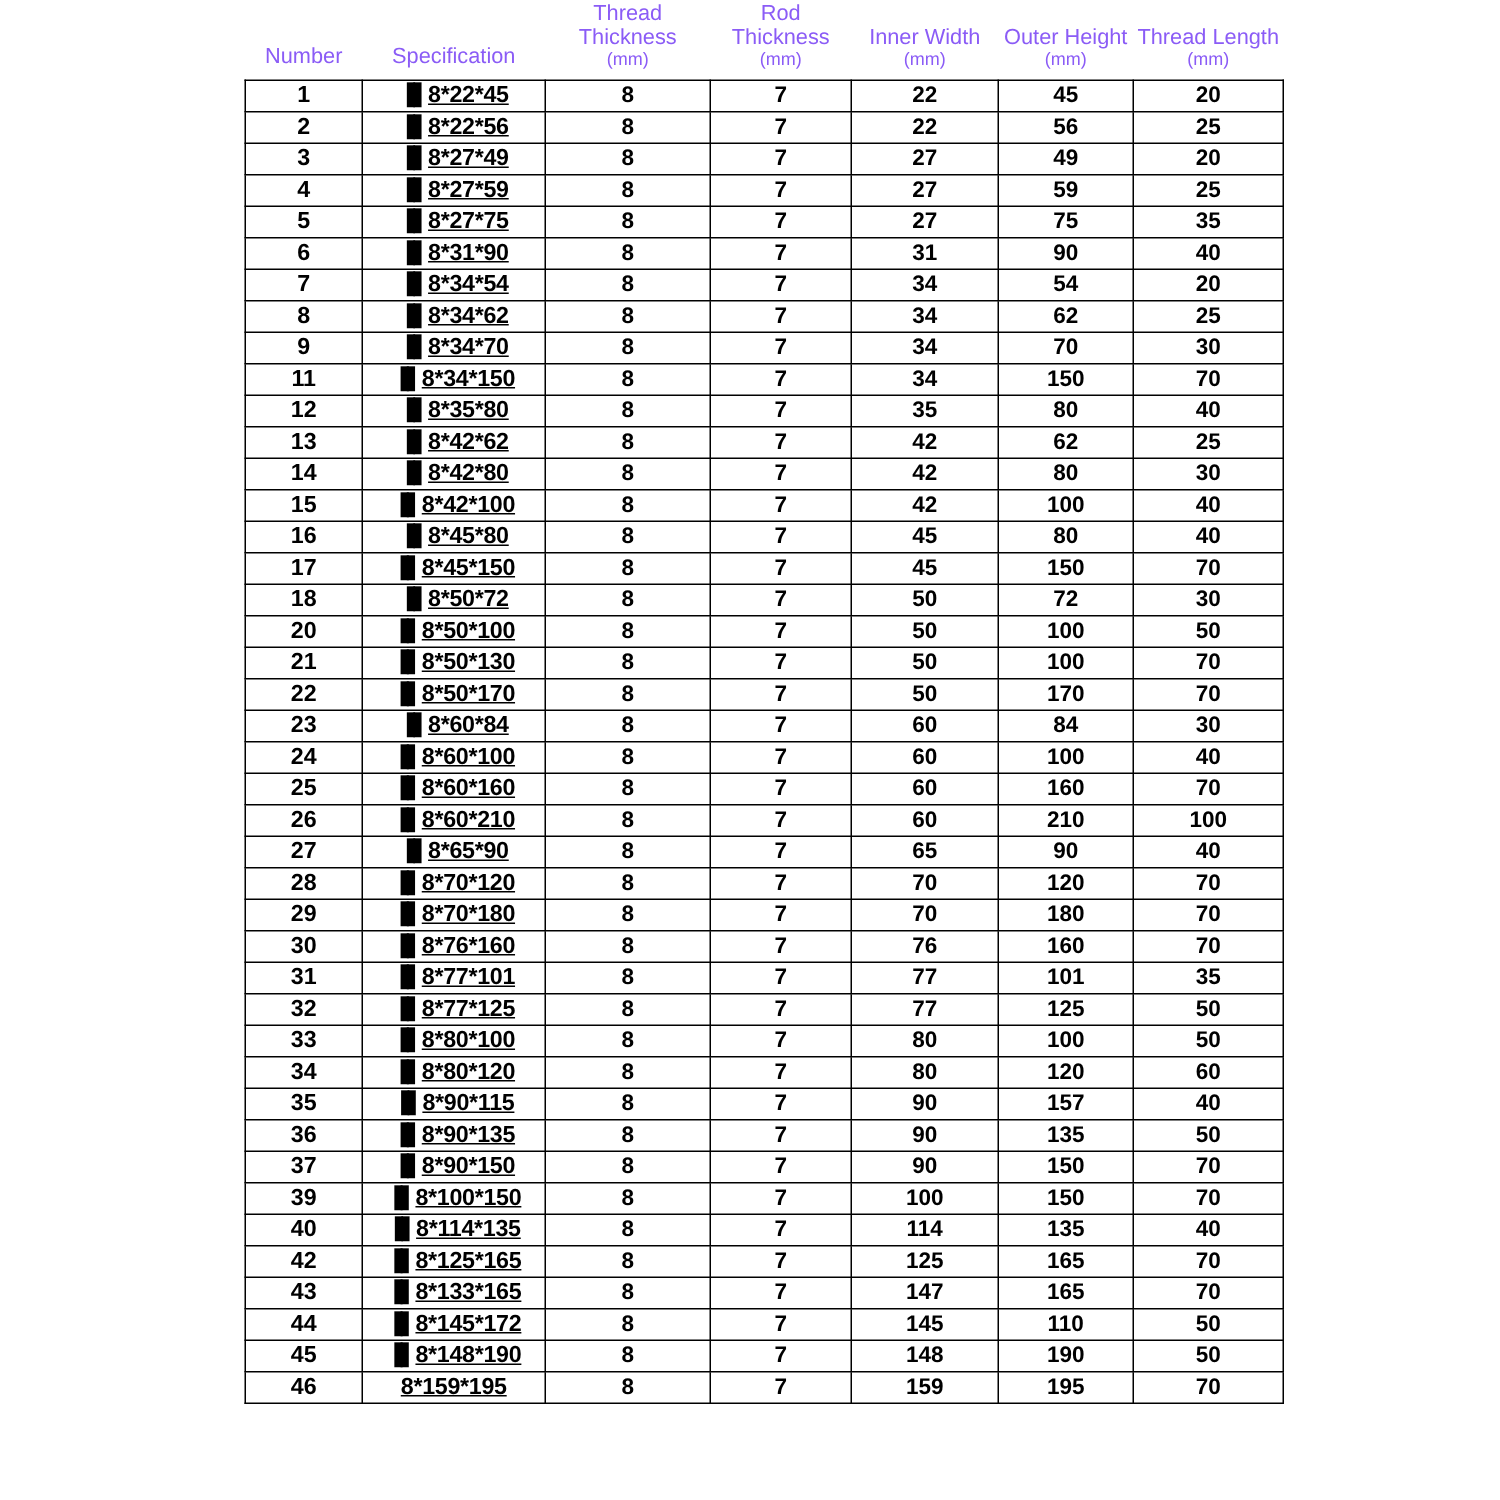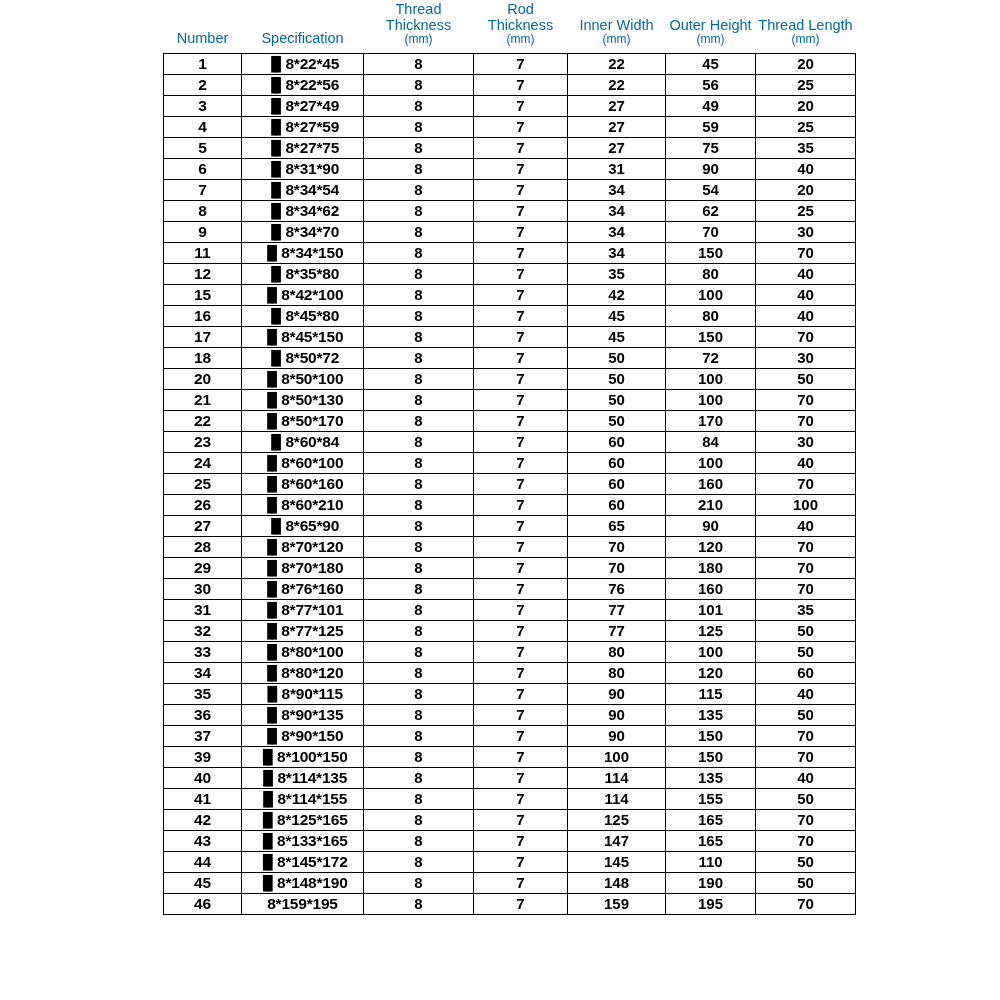--- a/index.html
+++ b/index.html
@@ -36,21 +36,21 @@
   table.spec col.c-len      { width: 100px; }
 
   thead th {
     border: none;
     font-weight: normal;
     font-size: 14.5px;
     line-height: 1.08;
     padding: 2px 0 6px 0;
     text-align: center;
     vertical-align: bottom;
-    color: #0369a1;
+    color: #8b5cf6;
   }
   thead th .unit {
     display: block;
     font-size: 12px;
     line-height: 1.1;
     text-align: center;
   }
   tbody td {
     border: 1px solid #000000;
     height: 20px;
@@ -63,20 +63,21 @@
   }
   tbody td.num {
     font-weight: bold;
     font-size: 15.5px;
   }
   tbody td.spec {
     font-weight: bold;
     font-size: 15.5px;
     letter-spacing: -0.2px;
     white-space: nowrap;
+    text-decoration: underline;
   }
   tbody td.plain {
     font-weight: bold;
     font-size: 15px;
   }
   .glyph {
     display: inline-block;
     transform: translateY(0px);
     font-family: "DejaVu Sans", sans-serif;
     font-size: 14px;
@@ -221,20 +222,38 @@
         <tr>
           <td class="num">12</td>
           <td class="spec"><span class="glyph">▐▌</span><span>8*35*80</span></td>
           <td class="plain">8</td>
           <td class="plain">7</td>
           <td class="plain">35</td>
           <td class="plain">80</td>
           <td class="plain">40</td>
         </tr>
         <tr>
+          <td class="num">13</td>
+          <td class="spec"><span class="glyph">▐▌</span><span>8*42*62</span></td>
+          <td class="plain">8</td>
+          <td class="plain">7</td>
+          <td class="plain">42</td>
+          <td class="plain">62</td>
+          <td class="plain">25</td>
+        </tr>
+        <tr>
+          <td class="num">14</td>
+          <td class="spec"><span class="glyph">▐▌</span><span>8*42*80</span></td>
+          <td class="plain">8</td>
+          <td class="plain">7</td>
+          <td class="plain">42</td>
+          <td class="plain">80</td>
+          <td class="plain">30</td>
+        </tr>
+        <tr>
           <td class="num">15</td>
           <td class="spec"><span class="glyph">▐▌</span><span>8*42*100</span></td>
           <td class="plain">8</td>
           <td class="plain">7</td>
           <td class="plain">42</td>
           <td class="plain">100</td>
           <td class="plain">40</td>
         </tr>
         <tr>
           <td class="num">16</td>
@@ -397,21 +416,21 @@
           <td class="plain">80</td>
           <td class="plain">120</td>
           <td class="plain">60</td>
         </tr>
         <tr>
           <td class="num">35</td>
           <td class="spec"><span class="glyph">▐▌</span><span>8*90*115</span></td>
           <td class="plain">8</td>
           <td class="plain">7</td>
           <td class="plain">90</td>
-          <td class="plain">115</td>
+          <td class="plain">157</td>
           <td class="plain">40</td>
         </tr>
         <tr>
           <td class="num">36</td>
           <td class="spec"><span class="glyph">▐▌</span><span>8*90*135</span></td>
           <td class="plain">8</td>
           <td class="plain">7</td>
           <td class="plain">90</td>
           <td class="plain">135</td>
           <td class="plain">50</td>
@@ -435,29 +454,20 @@
           <td class="plain">70</td>
         </tr>
         <tr>
           <td class="num">40</td>
           <td class="spec"><span class="glyph">▐▌</span><span>8*114*135</span></td>
           <td class="plain">8</td>
           <td class="plain">7</td>
           <td class="plain">114</td>
           <td class="plain">135</td>
           <td class="plain">40</td>
-        </tr>
-        <tr>
-          <td class="num">41</td>
-          <td class="spec"><span class="glyph">▐▌</span><span>8*114*155</span></td>
-          <td class="plain">8</td>
-          <td class="plain">7</td>
-          <td class="plain">114</td>
-          <td class="plain">155</td>
-          <td class="plain">50</td>
         </tr>
         <tr>
           <td class="num">42</td>
           <td class="spec"><span class="glyph">▐▌</span><span>8*125*165</span></td>
           <td class="plain">8</td>
           <td class="plain">7</td>
           <td class="plain">125</td>
           <td class="plain">165</td>
           <td class="plain">70</td>
         </tr>

